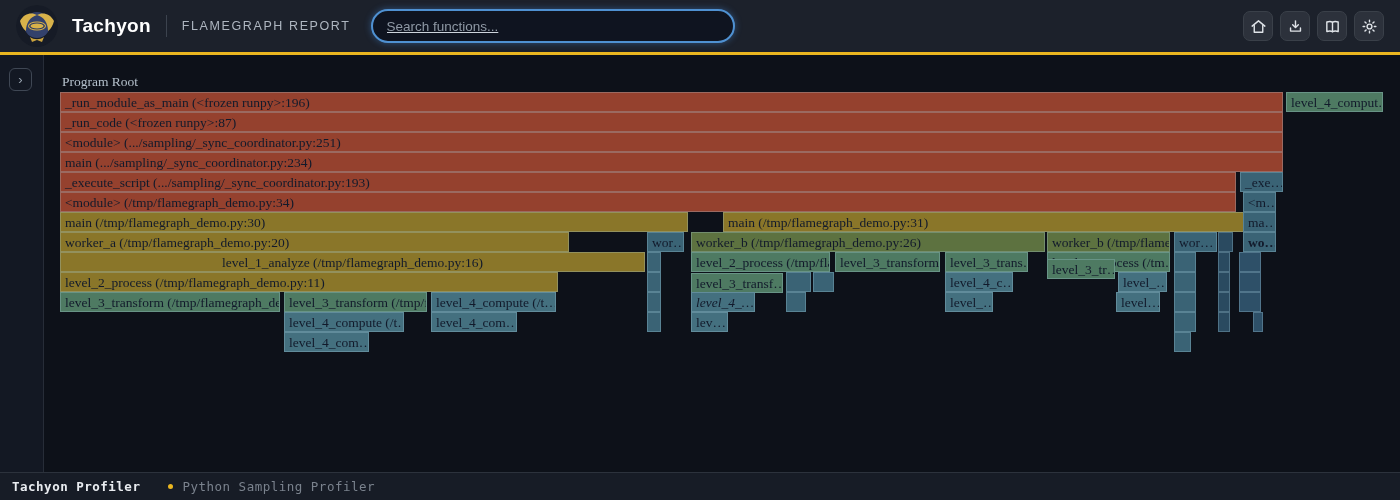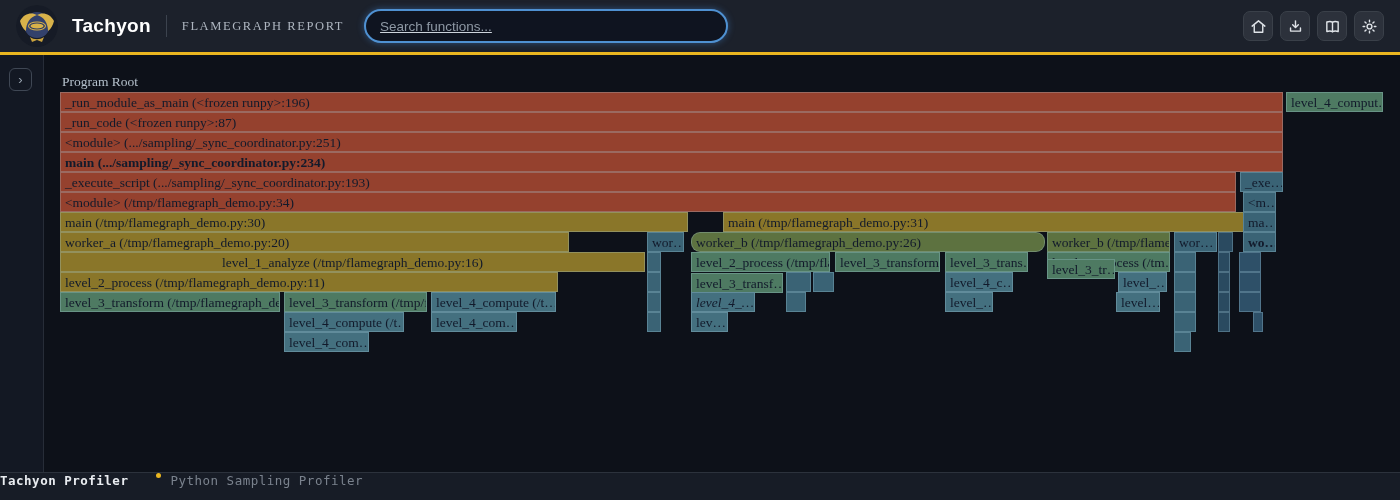--- a/index.html
+++ b/index.html
@@ -5,21 +5,21 @@
   html,body{margin:0;padding:0;background:#0d1119;}
   .app{position:relative;width:1400px;height:500px;overflow:hidden;background:#0d1119;
        font-family:"Liberation Sans",sans-serif;}
 
   
   header{position:absolute;top:0;left:0;right:0;height:52px;background:#1c212b;
          border-bottom:3px solid #eab620;display:flex;align-items:center;padding:0 16px;box-sizing:content-box;}
   .logo{width:42px;height:42px;border-radius:50%;overflow:hidden;flex:0 0 auto;}
   .app-title{color:#ffffff;font-size:19px;font-weight:bold;margin-left:14px;letter-spacing:.3px;}
   .hdiv{width:1px;height:22px;background:#3c434e;margin:0 15px;}
-  .report-label{color:#aeb6c0;font-size:12.5px;letter-spacing:1.6px;font-family:Liberation Serif, serif;}
+  .report-label{color:#aeb6c0;font-size:12.5px;letter-spacing:1.6px;}
   .search{margin-left:20px;width:332px;height:30px;background:#0f1420;border:2px solid #4f91d2;
           border-radius:17px;box-shadow:0 0 7px rgba(70,140,220,.45);color:#cdd4dc;
           font-size:13.5px;padding:0 14px;outline:none;font-family:"Liberation Sans",sans-serif;text-decoration:underline;}
   .search::placeholder{color:#8e98a4;}
   .spacer{flex:1;}
   .icon-btn{width:30px;height:30px;margin-left:7px;background:#2c313b;border:1px solid #3a4049;
             border-radius:7px;color:#dfe3e8;display:flex;align-items:center;justify-content:center;
             cursor:pointer;padding:0;}
   .icon-btn svg{display:block;}
 
@@ -33,21 +33,21 @@
   
   main{position:absolute;top:55px;left:44px;right:0;bottom:28px;background:#0d1119;}
   .root-label{position:absolute;left:18px;top:17px;height:20px;line-height:20px;
               color:#b4c0cb;font-size:13.5px;font-family:"Liberation Serif",serif;}
   .bar{position:absolute;height:20px;box-sizing:border-box;border:1px solid rgba(173,216,230,.28);
        color:#121a2b;font-family:"Liberation Serif",serif;font-size:13.5px;line-height:17px;
        padding:1px 4px;white-space:nowrap;overflow:hidden;cursor:pointer;}
 
   
   footer{position:absolute;left:0;right:0;bottom:0;height:27px;background:#171c26;
-         border-top:1px solid #2c323c;display:flex;padding:0 0;
+         border-top:1px solid #2c323c;display:flex;align-items:center;padding:0 12px;
          font-family:"DejaVu Sans Mono",monospace;font-size:12.5px;}
   .footer-app{color:#e9ecf0;font-weight:bold;letter-spacing:.5px;}
   .footer-dot{width:5px;height:5px;border-radius:50%;background:#eab620;margin:0 9px 0 28px;}
   .footer-sub{color:#7a828d;letter-spacing:.5px;}
 </style>
 </head>
 <body>
 
 <div class="app">
 
@@ -109,31 +109,31 @@
     <button class="expand-btn">›</button>
   </aside>
 
   <main>
     <div class="root-label">Program Root</div>
     <div id="flame">
         <div class="bar" style="left: 16px; top: 37px; width: 1223px; background: rgb(149, 65, 46);">_run_module_as_main (&lt;frozen runpy&gt;:196)</div>
         <div class="bar" style="left: 1242px; top: 37px; width: 97px; background: rgb(78, 122, 98);">level_4_comput…</div>
         <div class="bar" style="left: 16px; top: 57px; width: 1223px; background: rgb(149, 65, 46);">_run_code (&lt;frozen runpy&gt;:87)</div>
         <div class="bar" style="left: 16px; top: 77px; width: 1223px; background: rgb(149, 65, 46);">&lt;module&gt; (.../sampling/_sync_coordinator.py:251)</div>
-        <div class="bar" style="left: 16px; top: 97px; width: 1223px; background: rgb(149, 65, 46); font-weight: bold;">main (.../sampling/_sync_coordinator.py:234)</div>
+        <div class="bar" style="left: 16px; top: 97px; width: 1223px; background: rgb(149, 65, 46);">main (.../sampling/_sync_coordinator.py:234)</div>
         <div class="bar" style="left: 16px; top: 117px; width: 1176px; background: rgb(149, 65, 46);">_execute_script (.../sampling/_sync_coordinator.py:193)</div>
         <div class="bar" style="left: 1196px; top: 117px; width: 43px; background: rgb(58, 99, 117);">_exe…</div>
         <div class="bar" style="left: 16px; top: 137px; width: 1176px; background: rgb(149, 65, 46);">&lt;module&gt; (/tmp/flamegraph_demo.py:34)</div>
         <div class="bar" style="left: 1199px; top: 137px; width: 33px; background: rgb(58, 99, 117);">&lt;m…</div>
         <div class="bar" style="left: 16px; top: 157px; width: 628px; background: rgb(138, 118, 41);">main (/tmp/flamegraph_demo.py:30)</div>
         <div class="bar" style="left: 647px; top: 157px; width: 547px; background: rgb(138, 118, 41); margin-left: 32px;">main (/tmp/flamegraph_demo.py:31)</div>
         <div class="bar" style="left: 1199px; top: 157px; width: 33px; background: rgb(58, 99, 117);">ma…</div>
         <div class="bar" style="left: 16px; top: 177px; width: 509px; background: rgb(138, 118, 41);">worker_a (/tmp/flamegraph_demo.py:20)</div>
         <div class="bar" style="left: 603px; top: 177px; width: 37px; background: rgb(58, 99, 117);">wor…</div>
-        <div class="bar" style="left: 647px; top: 177px; width: 354px; background: rgb(93, 114, 64); border-radius: 9px;">worker_b (/tmp/flamegraph_demo.py:26)</div>
+        <div class="bar" style="left: 647px; top: 177px; width: 354px; background: rgb(93, 114, 64);">worker_b (/tmp/flamegraph_demo.py:26)</div>
         <div class="bar" style="left: 1003px; top: 177px; width: 123px; background: rgb(93, 114, 64);">worker_b (/tmp/flame…</div>
         <div class="bar" style="left: 1130px; top: 177px; width: 43px; background: rgb(58, 99, 117);">wor…</div>
         <div class="bar" style="left: 1174px; top: 177px; width: 15px; background: rgb(42, 74, 96);"></div>
         <div class="bar" style="left: 1199px; top: 177px; width: 33px; background: rgb(58, 99, 117); font-weight: bold;">wo…</div>
         <div class="bar" style="left: 16px; top: 197px; width: 585px; background: rgb(138, 118, 41); text-align: center;">level_1_analyze (/tmp/flamegraph_demo.py:16)</div>
         <div class="bar" style="left: 603px; top: 197px; width: 14px; background: rgb(58, 99, 117);"></div>
         <div class="bar" style="left: 647px; top: 197px; width: 139px; background: rgb(78, 122, 98);">level_2_process (/tmp/fla…</div>
         <div class="bar" style="left: 791px; top: 197px; width: 105px; background: rgb(78, 122, 98);">level_3_transform…</div>
         <div class="bar" style="left: 901px; top: 197px; width: 83px; background: rgb(78, 122, 98);">level_3_trans…</div>
         <div class="bar" style="left: 1003px; top: 197px; width: 123px; background: rgb(78, 122, 98);">level_2_process (/tm…</div>

